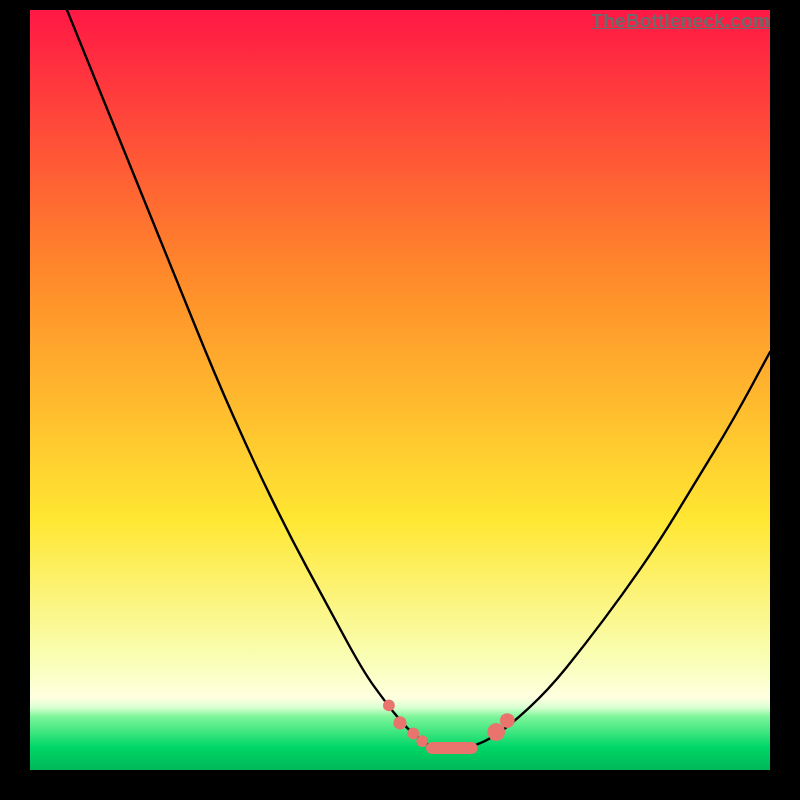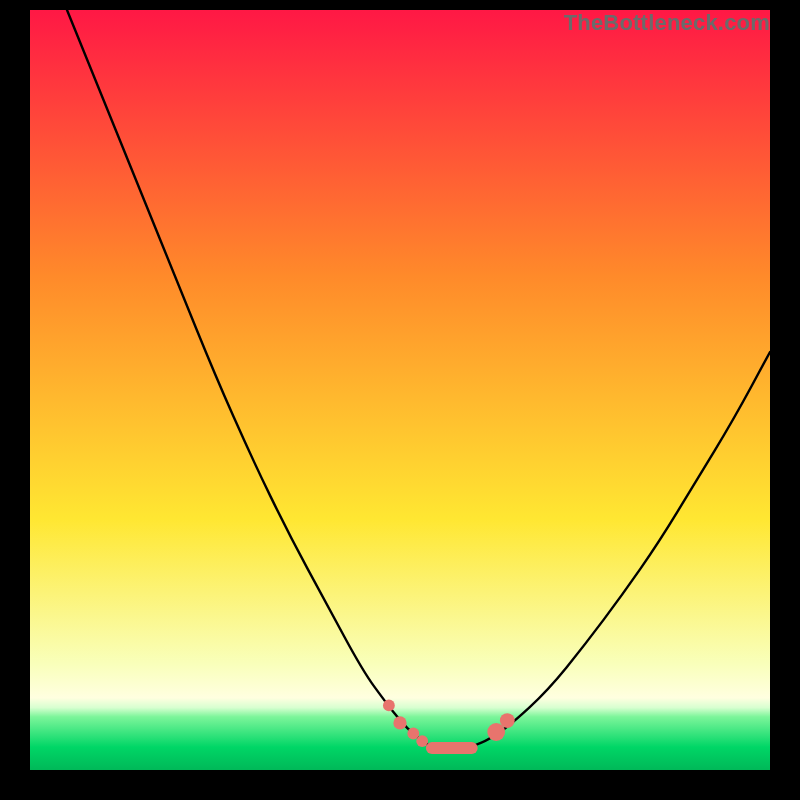--- a/index.html
+++ b/index.html
@@ -21,25 +21,26 @@
     position: absolute;
     left: 30px;
     top: 10px;
     width: 740px;
     height: 760px;
   }
   .watermark {
     position: absolute;
     top: 10px;
     right: 30px;
-    font-size: 22px;
+    font-size: 19px;
     font-weight: 600;
     color: #6b6b6b;
     letter-spacing: 0.2px;
     z-index: 10;
+    text-decoration: underline;
   }
   svg { display: block; }
 </style>
 </head>
 <body>
 
 <div class="frame">
   <div class="watermark">TheBottleneck.com</div>
 
   <div class="plot">

